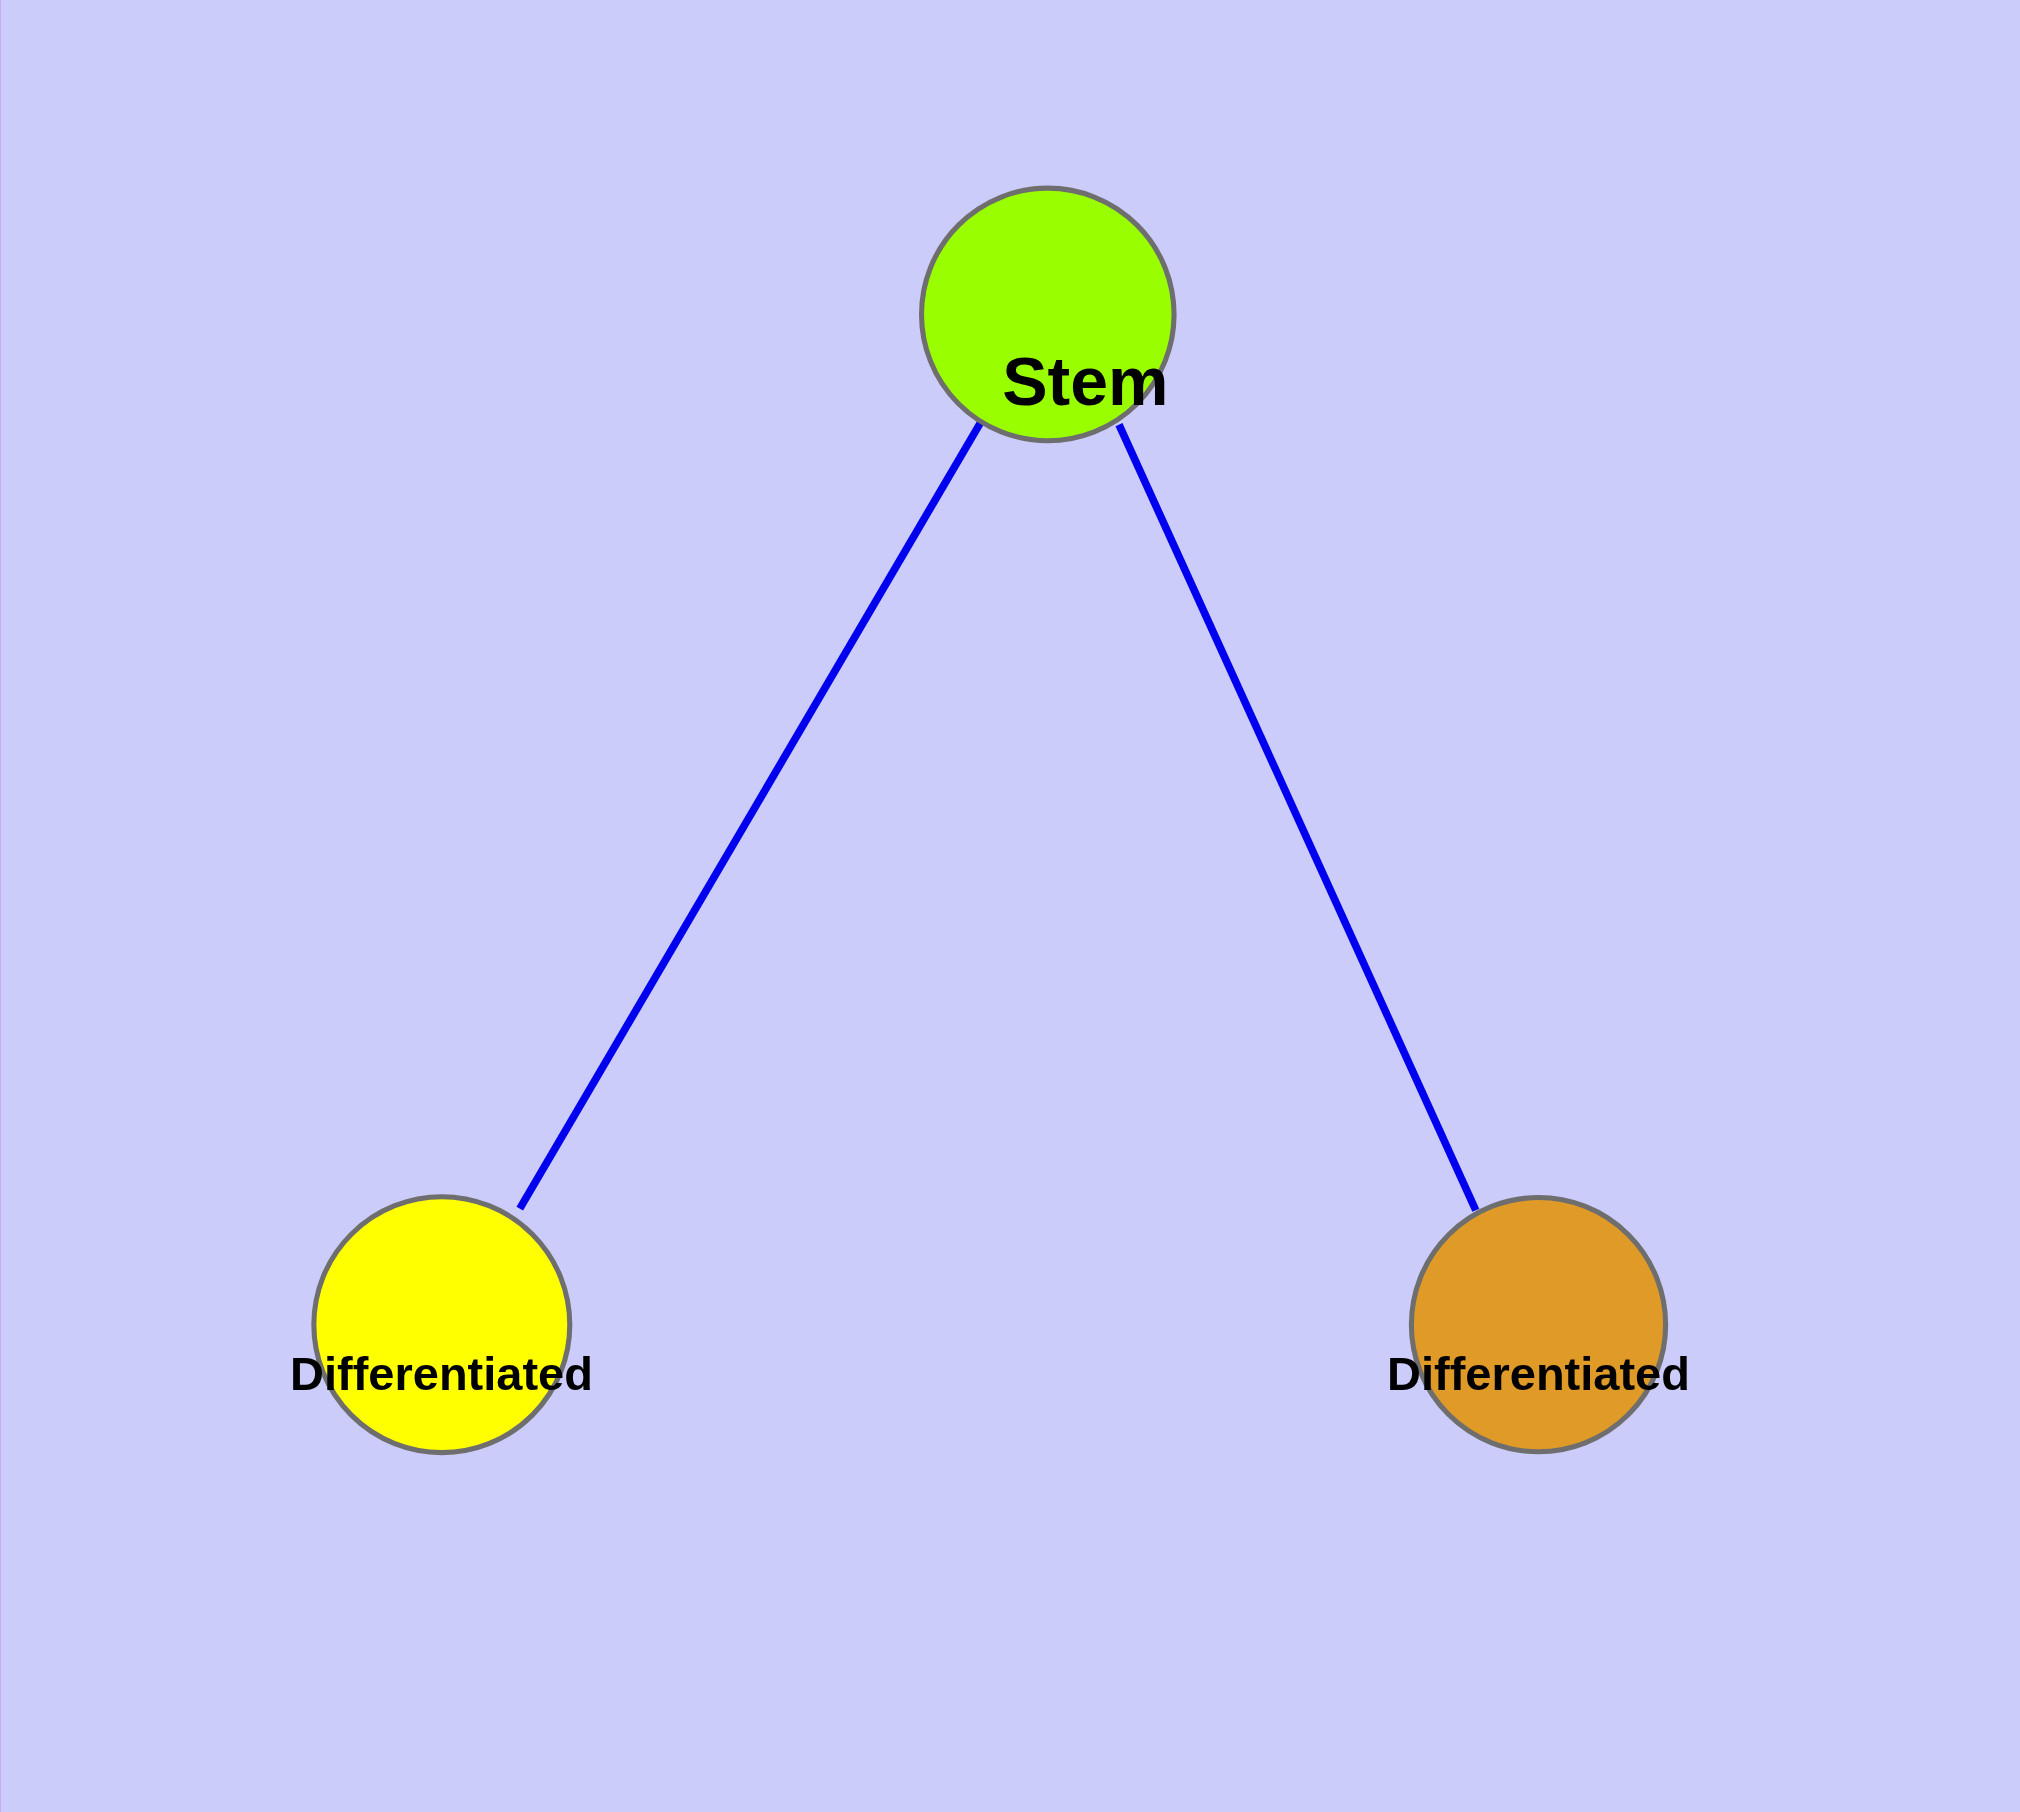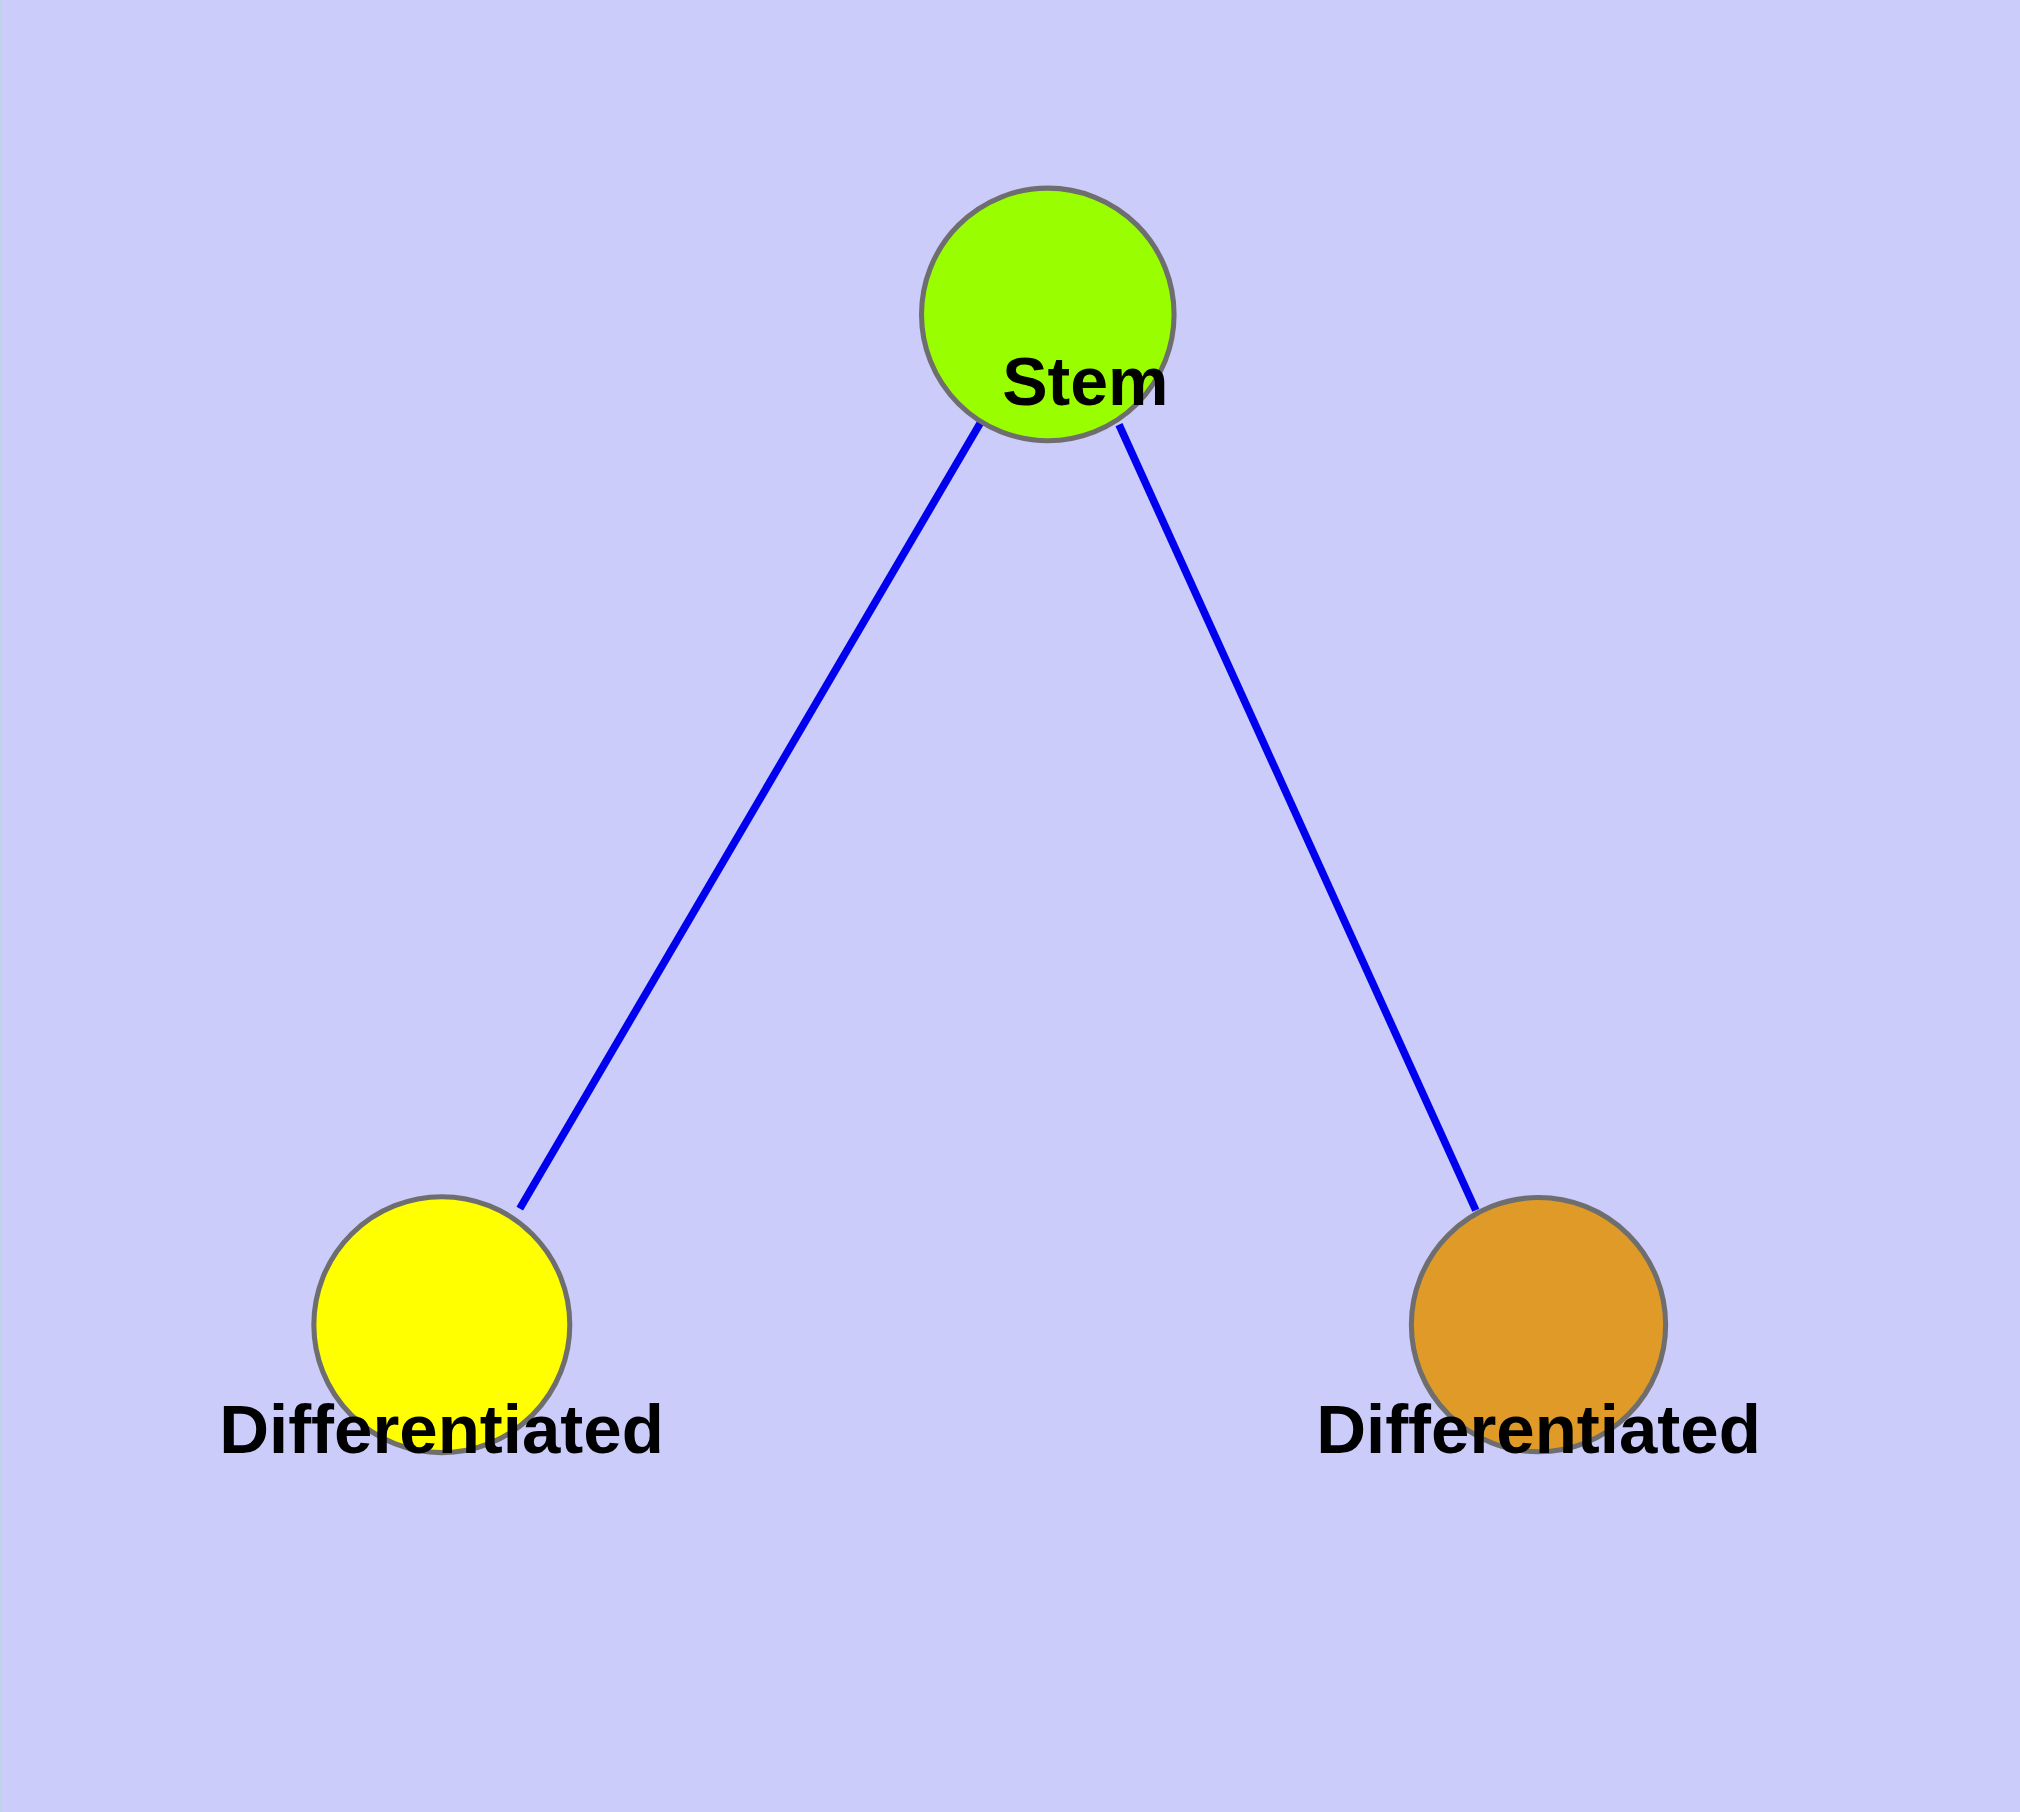--- a/index.html
+++ b/index.html
@@ -31,28 +31,28 @@
     white-space: pre;
     line-height: 1.02;
     pointer-events: none;
     -webkit-font-smoothing: antialiased;
   }
   .label-stem {
     font-size: 68px;
     width: 509px;
   }
   .label-diffa, .label-diffb {
-    font-size: 69px;
+    font-size: 47px;
     width: 763px;
   }
 </style>
 </head>
 <body style="background: rgb(204, 204, 250);">
 
-<div id="stage" style="background: #86efac; width: 1925px; height: 1812px; padding-left: 8px;">
+<div id="stage" style="background: #d946ef; width: 1925px; height: 1812px; padding-left: 8px;">
 
   <svg id="graph-svg" viewBox="0 0 2384 2138" xmlns="http://www.w3.org/2000/svg" style="width: 2021px; height: 1812px;">
 
     <rect x="0" y="0" width="2384" height="2138" fill="#ccccfa"></rect>
 
     <g>
       <line x1="1157" y1="498" x2="613" y2="1426" stroke="#0000ee" stroke-width="9" stroke-linecap="butt"></line>
       <line x1="1320" y1="501" x2="1741" y2="1428" stroke="#0000ee" stroke-width="9" stroke-linecap="butt"></line>
     </g>
 

